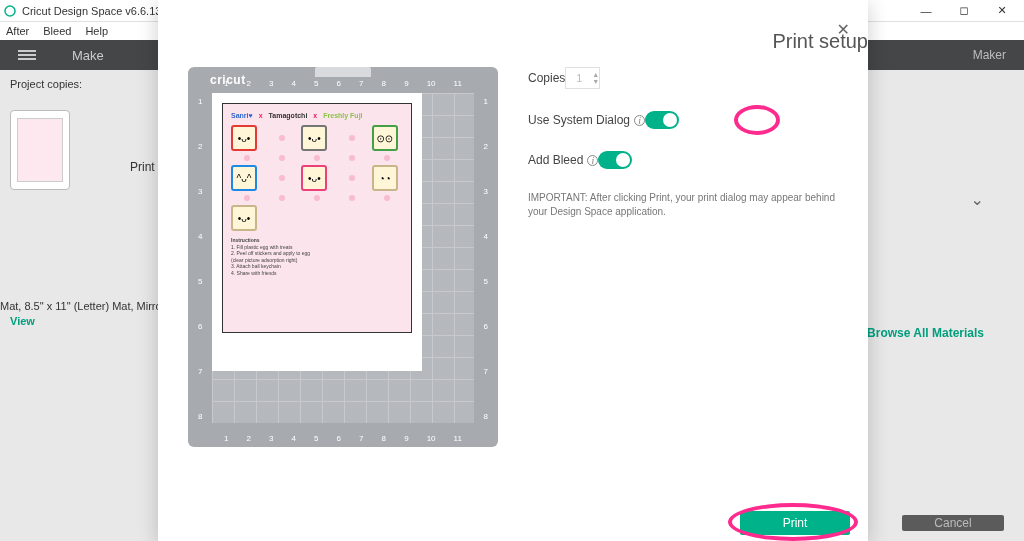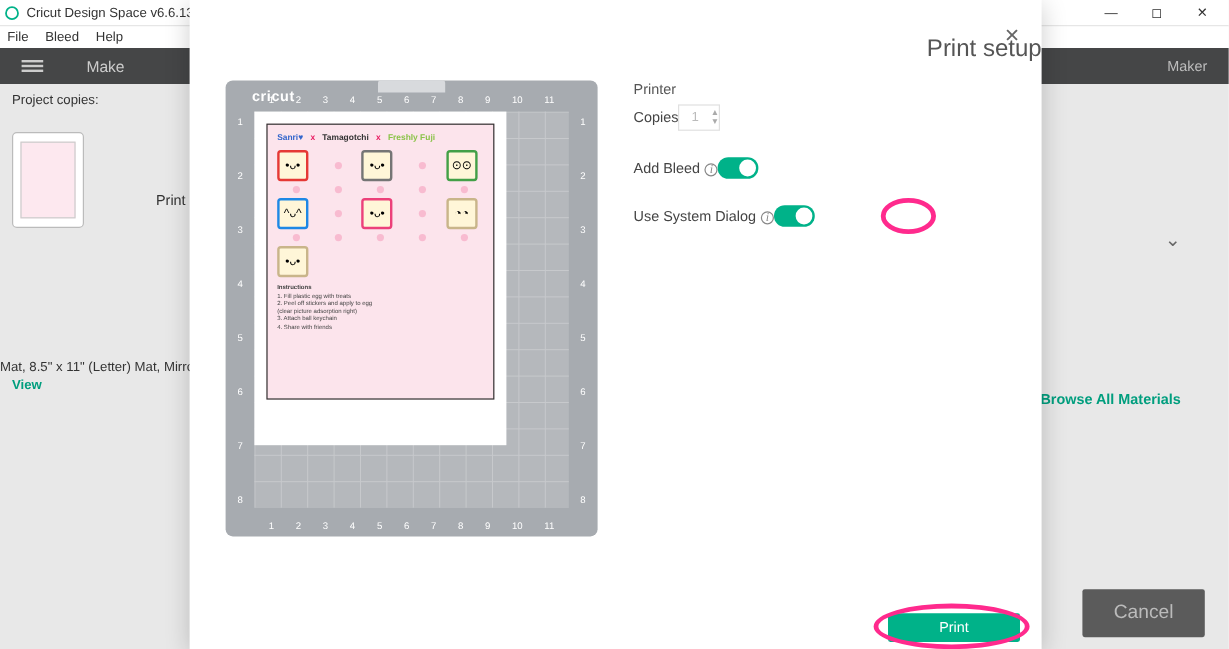--- a/index.html
+++ b/index.html
@@ -85,42 +85,42 @@
   .note { font-size:10px; color:#777; line-height:1.4; }
 
   
   .anno { position:absolute; border:4px solid #ff2a8d; border-radius:50%; pointer-events:none; z-index:20; }
   .anno1 { width:46px; height:30px; }
   .anno2 { width:130px; height:38px; }
 
   
   .footer { position:absolute; bottom:6px; right:18px; display:flex; gap:26px; align-items:center; }
   .btn-print { width:110px; height:24px; background:#00b289; color:#fff; display:flex; align-items:center; justify-content:center; font-size:12px; border-radius:2px; cursor:pointer; }
-  .btn-cancel { width:102px; height:40px; background:#5b5b5b; color:#bbb; display:flex; align-items:center; justify-content:center; font-size:16px; border-radius:2px; cursor:pointer; }
+  .btn-cancel { width:102px; height:16px; background:#5b5b5b; color:#bbb; display:flex; align-items:center; justify-content:center; font-size:12px; border-radius:2px; cursor:pointer; }
 
 </style>
 </head>
 <body>
 
 <div class="titlebar">
   <div class="titlebar-left">
     <svg class="titlebar-logo" viewBox="0 0 24 24">
         <circle cx="12" cy="12" r="10" fill="none" stroke="#00b289" stroke-width="3"></circle>
       </svg>
     <span>Cricut Design Space  v6.6.134</span>
   </div>
   <div class="titlebar-controls">
     <div class="tb-btn">—</div>
     <div class="tb-btn">◻</div>
     <div class="tb-btn">✕</div>
   </div>
 </div>
 
 <div class="menubar">
-  <span>File</span>
+  <span>After</span>
   <span>Bleed</span>
   <span>Help</span>
 </div>
 
 <div class="ribbon">
   <div class="hamburger">
       <span></span>
       <span></span>
       <span></span>
     </div>
@@ -240,44 +240,44 @@
               <span>   (clear picture adsorption right)</span><br>
               <span>3. Attach ball keychain</span><br>
               <span>4. Share with friends</span>
             </div>
           </div>
         </div>
       </div>
     </div>
 
     <div class="options">
-      <div class="opt-label">Printer</div>
 
       <div class="opt-row">
         <span>Copies</span>
         <div class="copies-box">
           <div class="num">1</div>
           <div class="spin">
               <span>▲</span>
               <span>▼</span>
             </div>
         </div>
       </div>
 
-      <div class="opt-row">
-        <span><span>Add Bleed</span><span class="info-icon">i</span></span>
-        <div class="toggle"></div>
-      </div>
-
       <div class="opt-row" style="position:relative;">
         <span><span>Use System Dialog</span><span class="info-icon">i</span></span>
         <div class="toggle"></div>
         <div class="anno anno1" style="left:206px; top:-6px;"></div>
       </div>
 
+      <div class="opt-row">
+        <span><span>Add Bleed</span><span class="info-icon">i</span></span>
+        <div class="toggle"></div>
+      </div>
+
+      <div class="note">IMPORTANT: After clicking Print, your print dialog may appear behind your Design Space application.</div>
     </div>
   </div>
 
   <div class="footer">
     <div style="position:relative;">
       <div class="btn-print">Print</div>
       <div class="anno anno2" style="left:-12px; top:-8px;"></div>
     </div>
   </div>
 </div>

